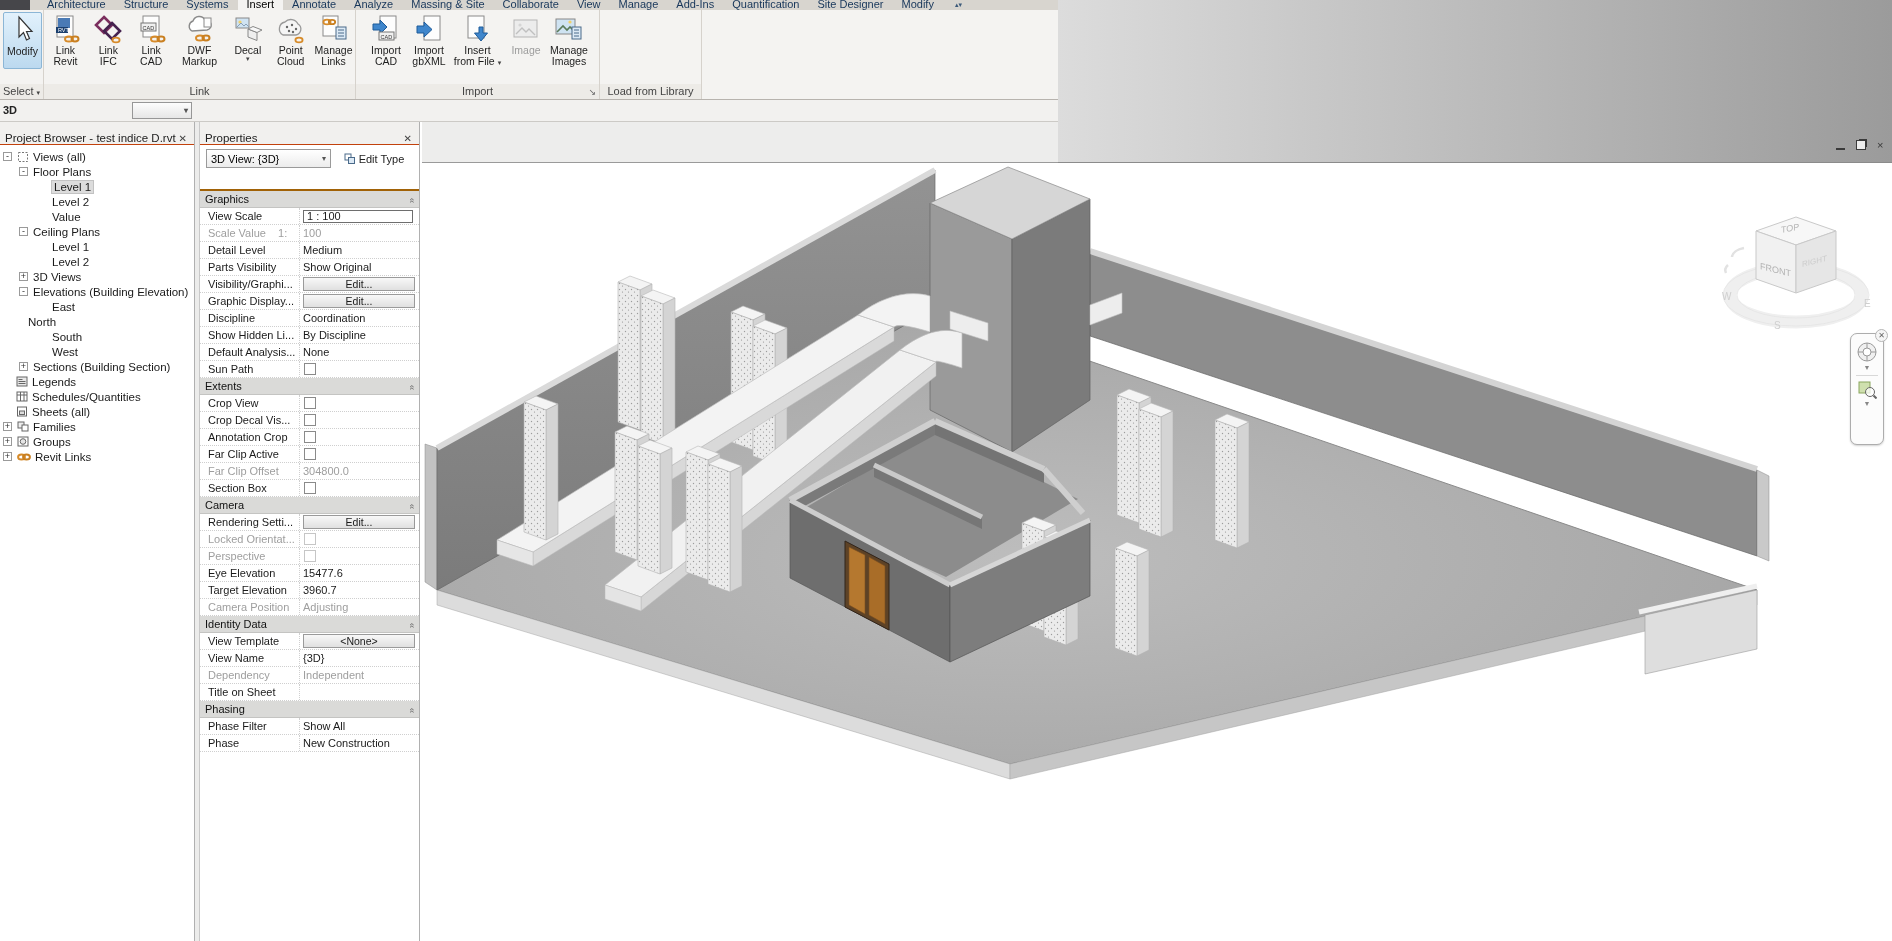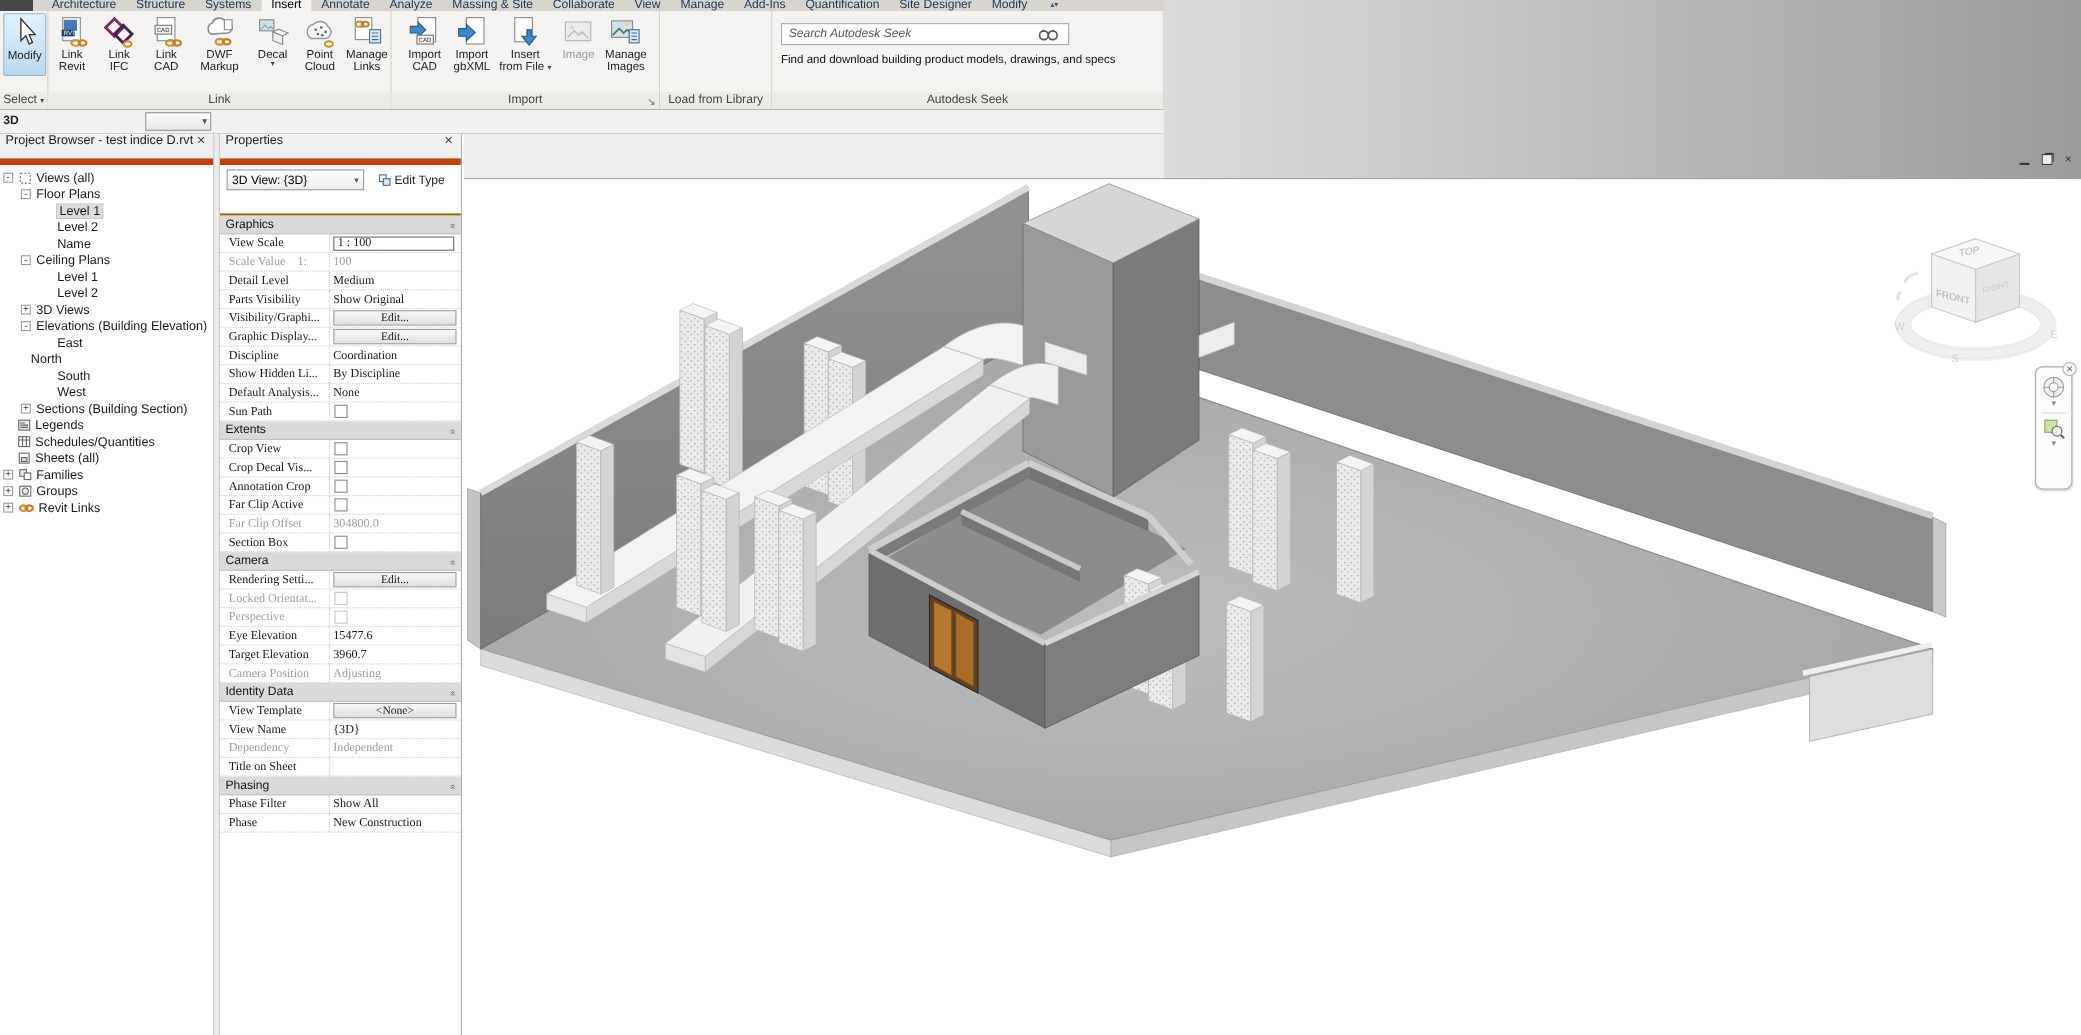--- a/index.html
+++ b/index.html
@@ -55,43 +55,43 @@
   .wc-close{font-size:11px;color:#3a3a3a;line-height:10px;}
   .canvasheader{position:absolute;left:422px;top:122px;width:636px;height:41px;background:#ededec;
                 border-bottom:1px solid #9a9a9a;box-sizing:border-box;}
   
   .browser{position:absolute;left:0;top:122px;width:195px;height:819px;background:#fff;
            border-right:1px solid #b0b0b0;box-sizing:border-box;overflow:hidden;}
   .pdivider{position:absolute;left:195px;top:122px;width:5px;height:819px;background:#ececeb;
             border-right:1px solid #c9c9c9;box-sizing:border-box;}
   .props{position:absolute;left:200px;top:122px;width:220px;height:819px;background:#fff;
          border-right:1px solid #b0b0b0;box-sizing:border-box;overflow:hidden;}
-  .pbtitle{height:22px;background:#f1f0ee;border-bottom:6px solid #c2410c;font-size:11.5px;color:#222;
-           display:flex;align-items:flex-start;padding:0 5px;}
+  .pbtitle{height:22px;background:#f1f0ee;border-bottom:1px solid #c2410c;font-size:11.5px;color:#222;
+           display:flex;align-items:flex-end;padding:0 5px;}
   .pbtitle .t{flex:1;white-space:nowrap;overflow:hidden;}
   .xbtn{font-size:10px;color:#444;padding:0 2px;}
   
   .tree{padding-top:4px;}
   .ti{height:15px;display:flex;align-items:center;font-size:11.5px;color:#1a1a1a;white-space:nowrap;overflow:hidden;}
   .exp{width:9px;height:9px;border:1px solid #9a9a9a;background:#fff;font-size:9px;line-height:7px;
        text-align:center;color:#333;margin-right:5px;flex:none;box-sizing:border-box;}
   .tic{margin-right:4px;flex:none;display:inline-flex;}
   .selbox{background:#dcdcdc;outline:1px solid #c2c2c2;padding:0 2px;}
   
   .typesel{margin:4px 6px 0 6px;height:60px;border:1px solid #c7c7c7;background:#fff;display:flex;}
   .preview{width:56px;height:54px;margin:2px;border:1px solid #dcdcdc;display:flex;align-items:center;justify-content:center;}
   .tname{font-size:11.5px;color:#222;margin:auto 0 auto 12px;}
   .selrow{display:flex;margin:4px 6px 0 6px;align-items:center;}
   .selbox2{flex:1;height:19px;border:1px solid #9a9a9a;background:linear-gradient(#fff,#ececec);
            font-size:11px;display:flex;align-items:center;padding:0 4px;box-sizing:border-box;}
   .selbox2 .v{flex:1;}
   .etbtn{width:78px;height:19px;margin-left:4px;font-size:11px;color:#222;display:flex;align-items:center;
          justify-content:center;gap:3px;}
   .pgrid{margin-top:21px;border-top:2px solid #a16207;}
-  .prow{height:17px;display:flex;align-items:flex-start;border-bottom:1px dotted #cfcfcf;font-size:11px;color:#1a1a1a;box-sizing:border-box;font-family:Liberation Serif, serif;}
+  .prow{height:17px;display:flex;align-items:flex-start;border-bottom:1px dotted #cfcfcf;font-size:11px;color:#1a1a1a;box-sizing:border-box;}
   .plab{width:100px;padding-left:8px;white-space:pre;overflow:hidden;border-right:1px dotted #cfcfcf;
         height:100%;display:flex;align-items:center;flex:none;box-sizing:border-box;}
   .pv{flex:1;padding:0 3px;display:flex;align-items:center;height:100%;overflow:hidden;white-space:nowrap;}
   .prow.gray{color:#9e9e9e;}
   .phead{height:17px;background:#dadad8;border-bottom:1px solid #c4c4c2;display:flex;align-items:center;
          font-size:11px;color:#111;padding-left:5px;position:relative;box-sizing:border-box;}
   .chev{position:absolute;right:5px;top:4px;transform:rotate(90deg);font-size:9px;color:#666;letter-spacing:-1px;}
   .vfield{width:110px;height:13px;border:1px solid #6e6e6e;background:#fff;font-size:11px;display:flex;
           align-items:center;padding:0 3px;box-sizing:border-box;}
   .vbtn{width:112px;height:14px;border:1px solid #9a9a9a;background:linear-gradient(#f8f8f8,#e0e0e0);
@@ -282,30 +282,20 @@
       <div class="rp-label">
         <span>Import</span>
         <span class="launcher">↘</span>
       </div>
     </div>
 
     <div class="rpanel" style="left:600px;width:102px;">
       <div class="rp-label"><span>Load from Library</span></div>
     </div>
 
-    <div class="rpanel" style="left:702px;width:356px;">
-      <input class="seekinput" type="text" placeholder="Search Autodesk Seek" style="">
-      <svg class="binoc" viewBox="0 0 18 15">
-        <circle cx="5" cy="9" r="4" fill="none" stroke="#555" stroke-width="1.5"></circle>
-        <circle cx="13" cy="9" r="4" fill="none" stroke="#555" stroke-width="1.5"></circle>
-        <path d="M7.5 7 h3 M4 4 l1 2 M14 4 l-1 2" stroke="#555" stroke-width="1.3"></path>
-      </svg>
-      <div class="seekcap">Find and download building product models, drawings, and specs</div>
-      <div class="rp-label"><span>Autodesk Seek</span></div>
-    </div>
   </div>
 
   <div class="optionsbar">
     <div class="opt3d">3D</div>
     <div class="optcombo">
       <span class="cc"></span>
       <span class="ch">▾</span>
     </div>
   </div>
 
@@ -337,21 +327,21 @@
         <span class="exp">-</span>
           <span>Floor Plans</span>
       </div>
       <div class="ti" style="padding-left:52px">
         <span class="selbox">Level 1</span>
       </div>
       <div class="ti" style="padding-left:52px">
           <span>Level 2</span>
         </div>
       <div class="ti" style="padding-left:52px">
-          <span>Name</span>
+          <span>Value</span>
         </div>
       <div class="ti" style="padding-left:19px">
         <span class="exp">-</span>
           <span>Ceiling Plans</span>
       </div>
       <div class="ti" style="padding-left:52px">
           <span>Level 1</span>
         </div>
       <div class="ti" style="padding-left:52px">
           <span>Level 2</span>

